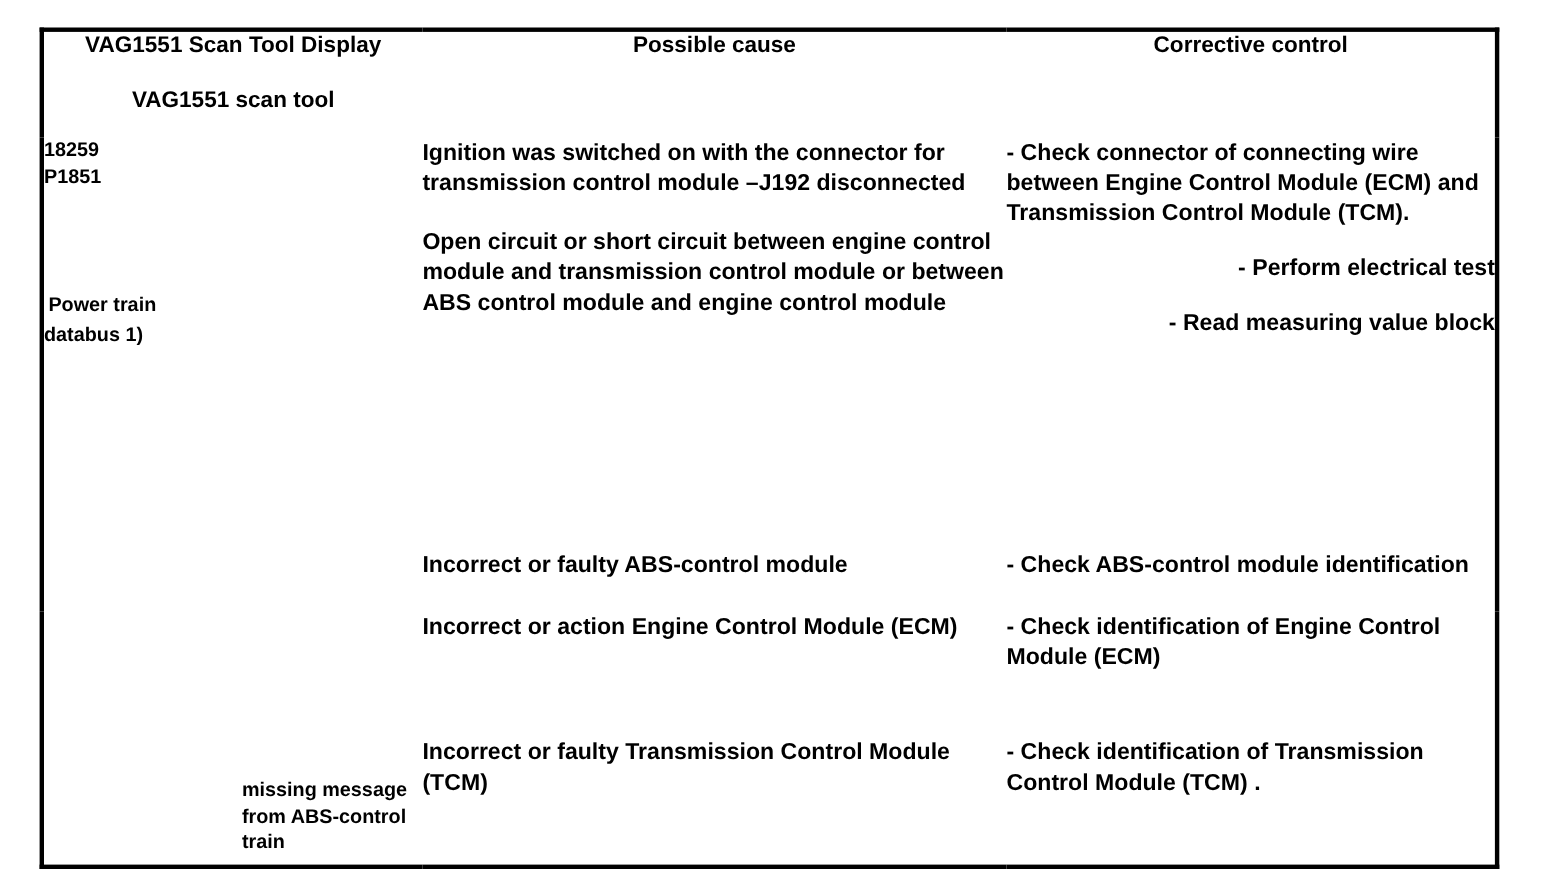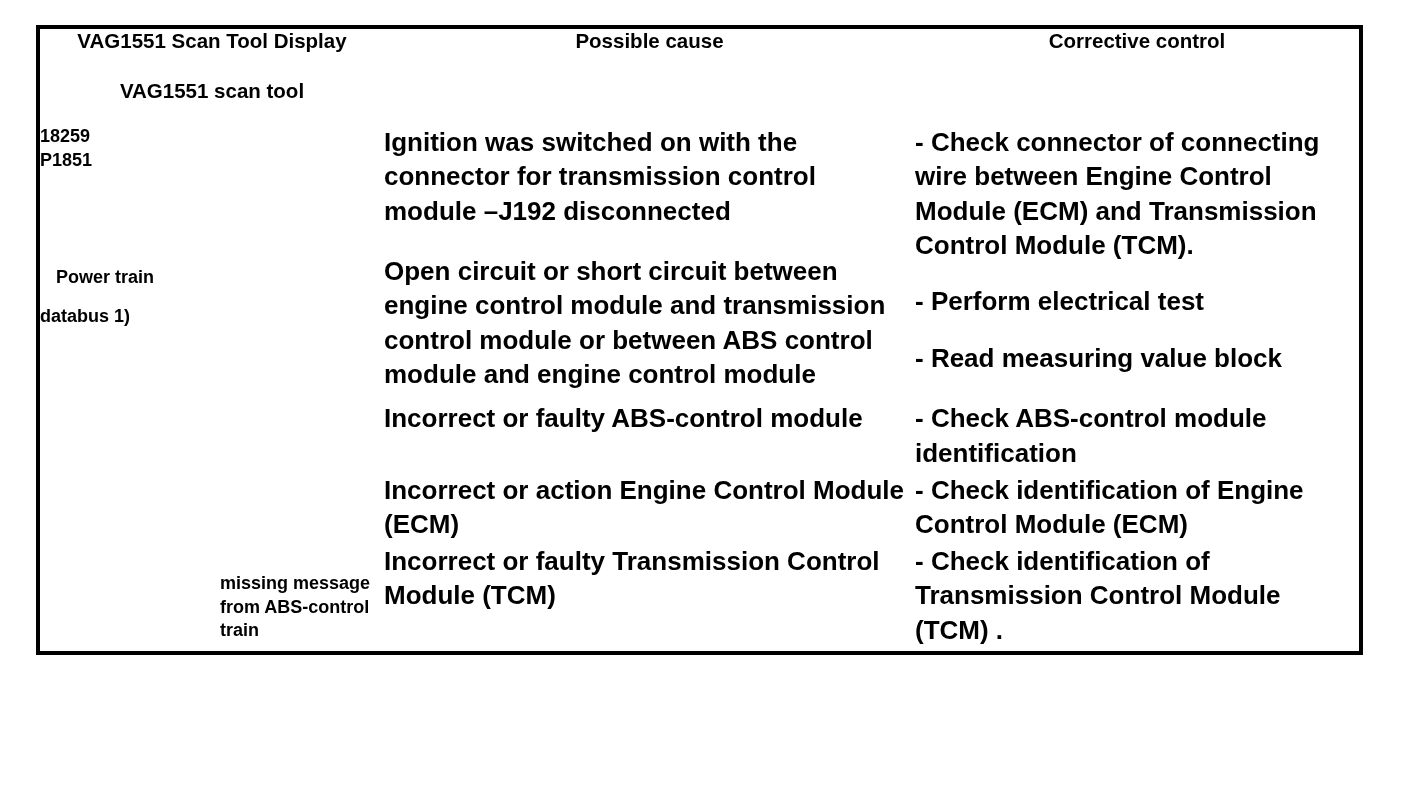--- a/index.html
+++ b/index.html
@@ -21,21 +21,21 @@
     height: 806px;
     background: #ffffff;
   }
 
   
   .fault-table {
     position: absolute;
     left: 36px;
     top: 25px;
     width: 1327px;          
-    height: 630px;          
+    height: 765px;          
     border: 4px solid #000000;
     box-sizing: border-box;
     border-collapse: collapse;
     table-layout: fixed;
     background: #ffffff;
   }
   .fault-table td, .fault-table th {
     border: 0;
     padding: 0;
     vertical-align: top;
@@ -62,43 +62,43 @@
     height: 98px;
   }
   .head-cell .line2 {
     display: block;
     margin-top: 26px;
     text-align: center;
   }
 
   
   .body-cell {
-    font-size: 26px;
+    font-size: 21px;
     line-height: 1.32;
     font-weight: bold;
     padding: 8px 8px 0 10px;
   }
   .cause-cell  { padding-top: 8px; }
   .action-cell { padding-top: 18px; padding-left: 14px; }
 
   .para { margin: 0; }
   .para + .para { margin-top: 26px; }
   .action-line { margin: 0; }
-  .action-line + .action-line { margin-top: 22px; }
+  .action-line + .action-line { margin-top: 22px; text-align: right; }
 
   
   .display-cell {
     position: relative;
     padding: 8px 8px 0 10px;
     font-size: 18px;
     line-height: 1.32;
     font-weight: bold;
   }
   .code-block { margin: 0; }
-  .train-block { margin: 16px; margin-top: 93px; }
+  .train-block { margin: 4px; margin-top: 93px; }
   .missing-block {
     position: absolute;
     right: 14px;
     bottom: 8px;
     margin: 0;
   }
 </style>
 </head>
 <body>
 

